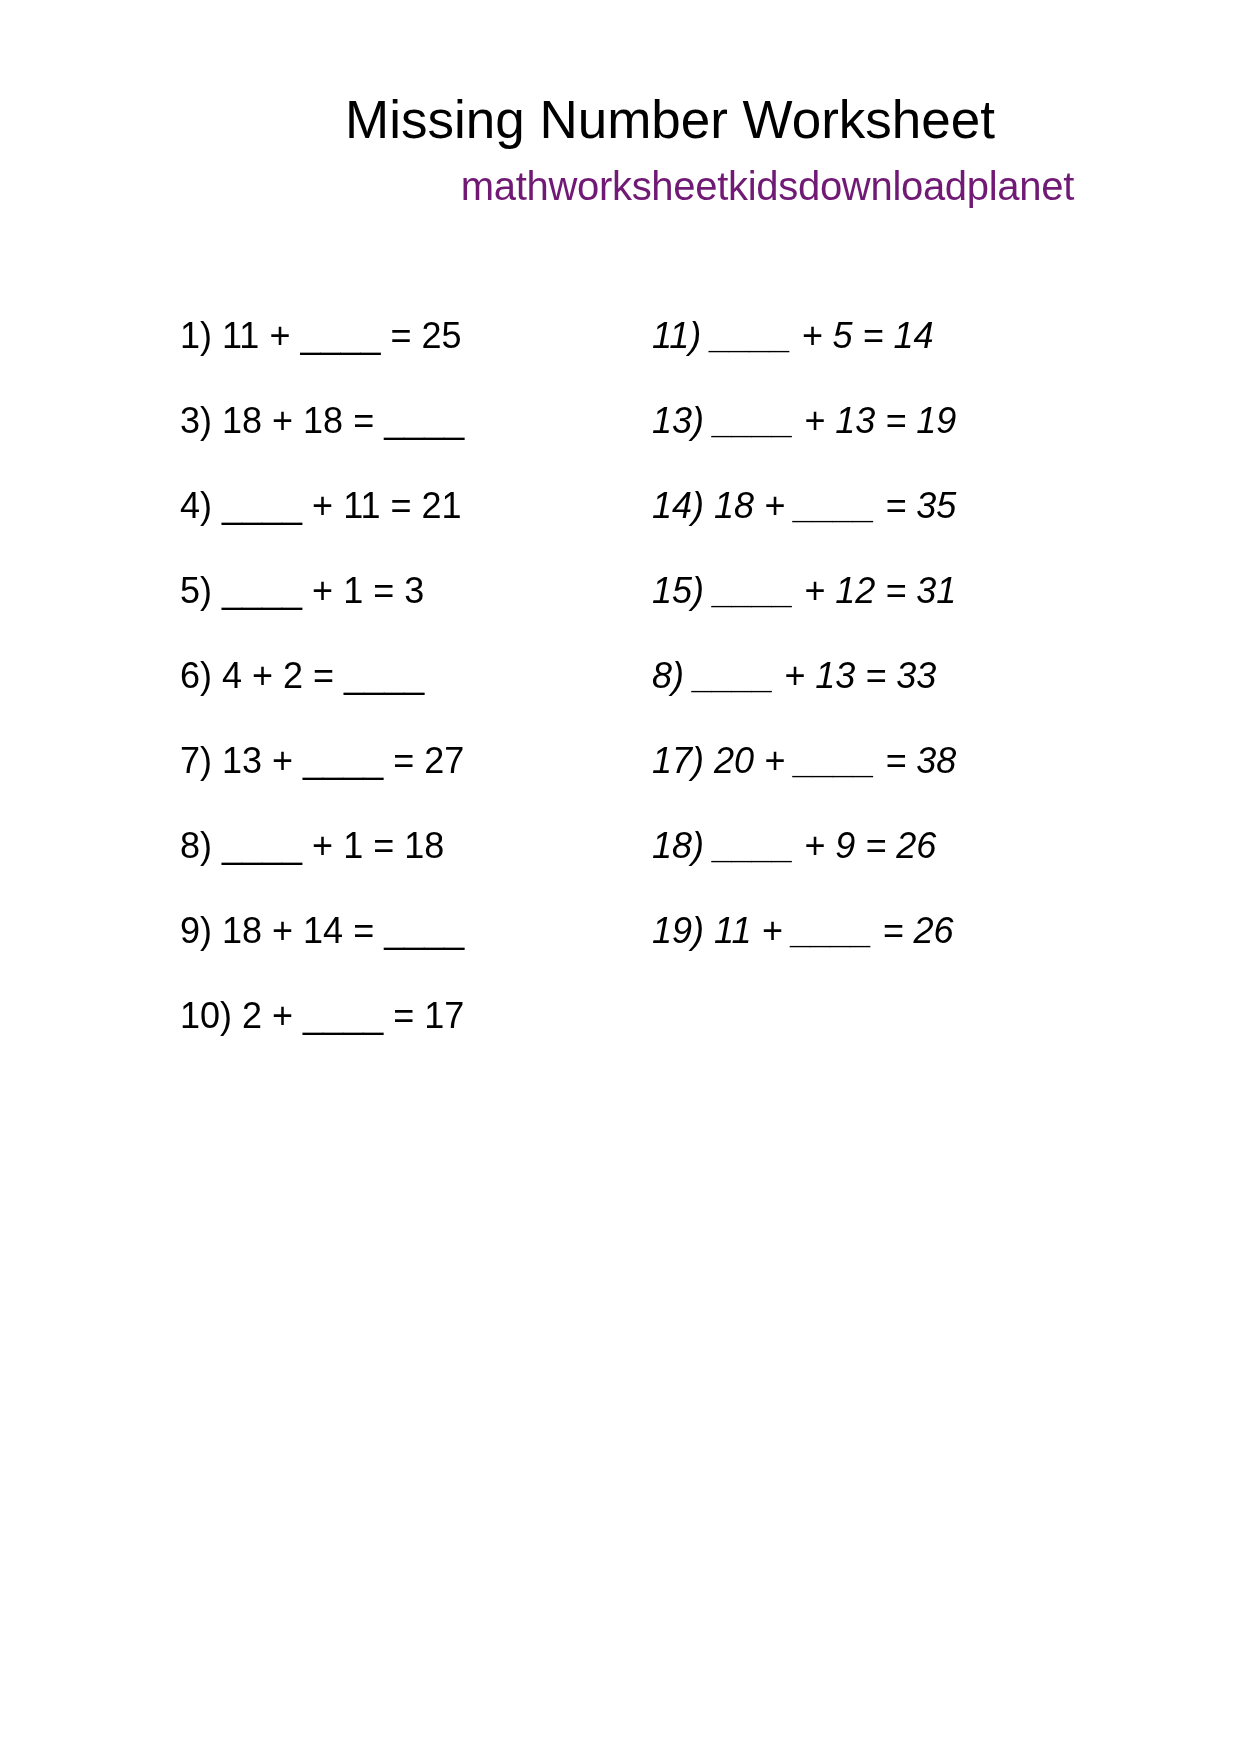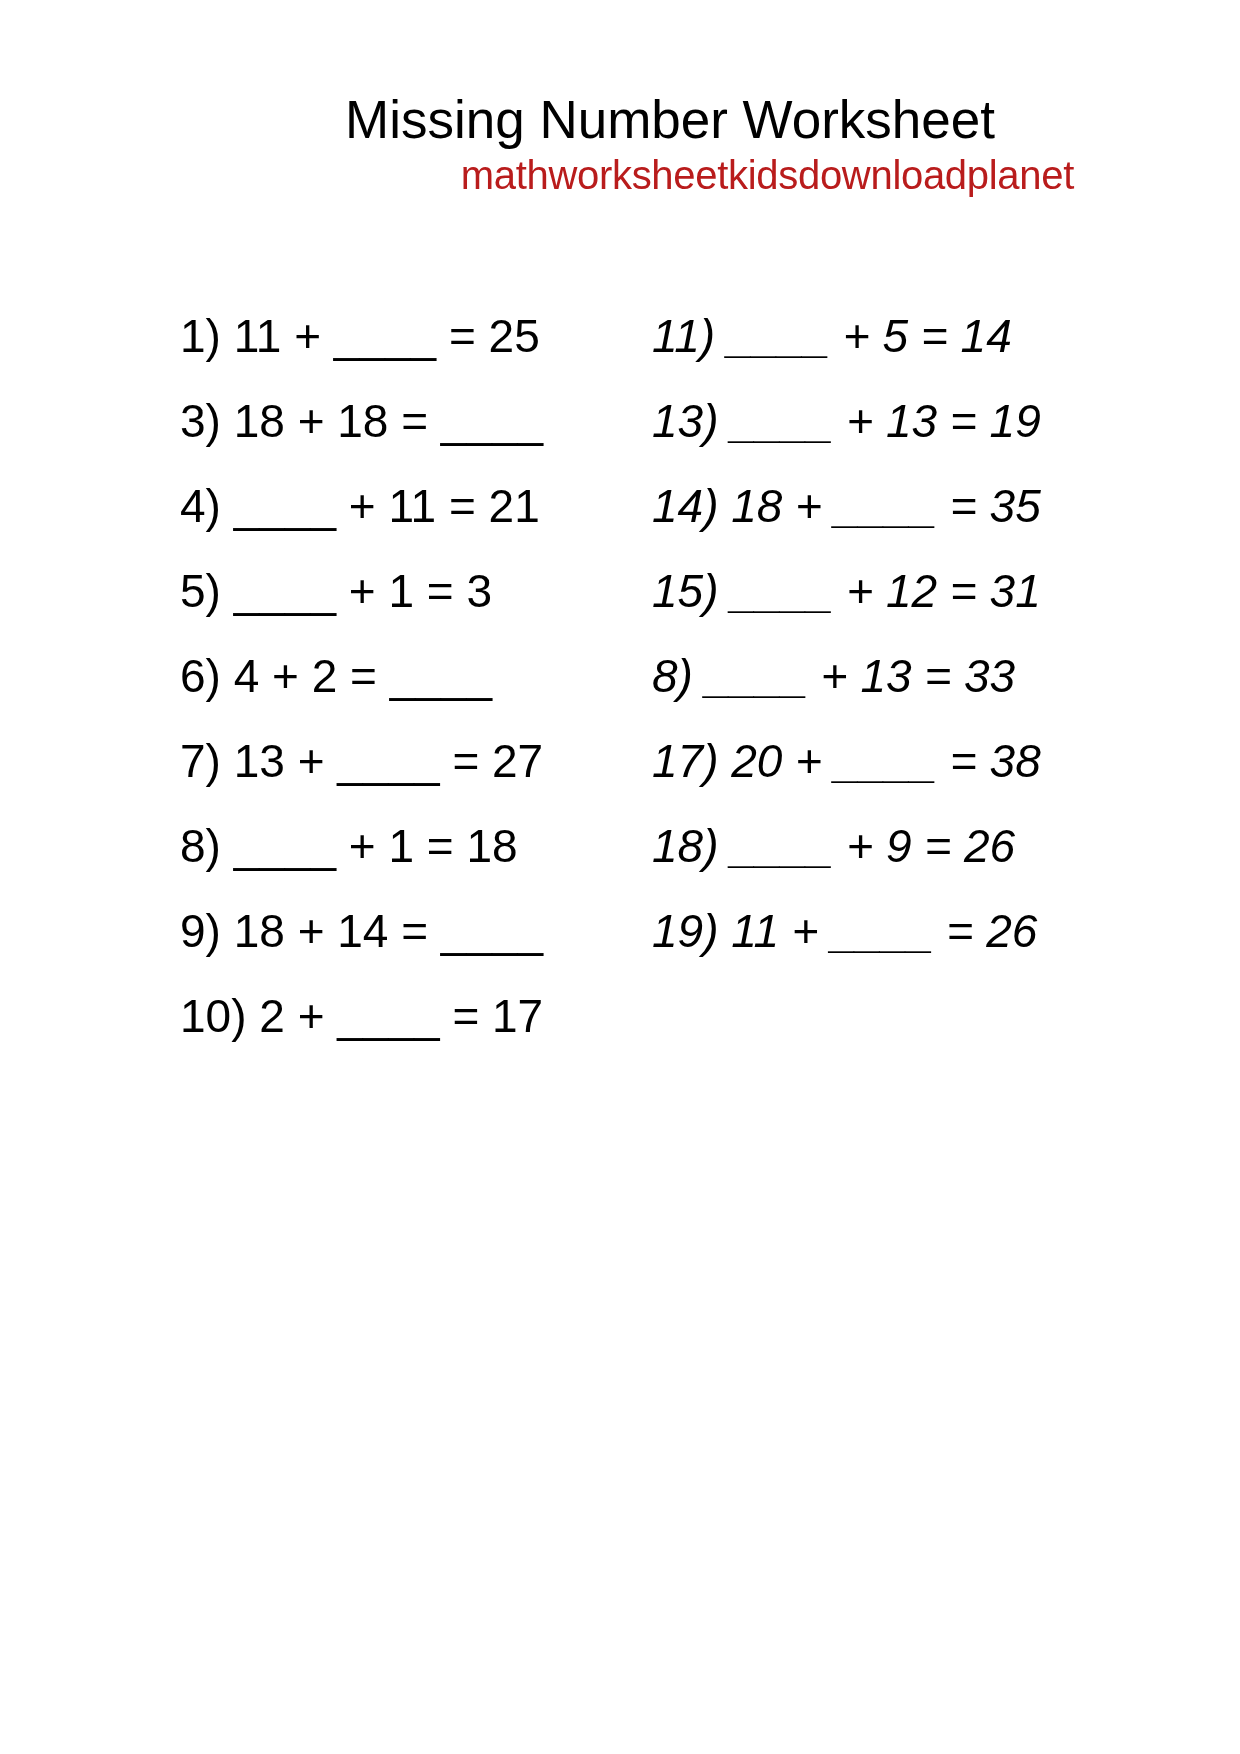--- a/index.html
+++ b/index.html
@@ -6,29 +6,29 @@
     body {
       width: 1240px; height: 1754px; position: relative; overflow: hidden;
       font-family: "Liberation Sans", sans-serif; color: #000;
     }
     .title {
       position: absolute; left: 0; width: 1340px; top: 88px;
       text-align: center; font-size: 53px; line-height: 64px; color: #000;
       letter-spacing: 0px;
     }
     .subtitle {
-      position: absolute; right: 166px; top: 152px;
-      font-size: 40px; line-height: 46px; color: #b91c1c;
+      position: absolute; right: 166px; top: 163px;
+      font-size: 40px; line-height: 46px; color: #701a75;
       letter-spacing: -0.3px;
     }
     .column { position: absolute; top: 310px; }
     .col-left { left: 180px; }
     .col-right { left: 652px; font-style: italic; }
     .problem {
-      height: 85px; font-size: 46px; line-height: 52px; white-space: pre;
+      height: 85px; font-size: 36px; line-height: 52px; white-space: pre;
       color: #000;
     }
   </style>
 </head>
 <body>
 
 <div class="title">Missing Number Worksheet</div>
 <div class="subtitle">mathworksheetkidsdownloadplanet</div>
 
 <div class="column col-left">

